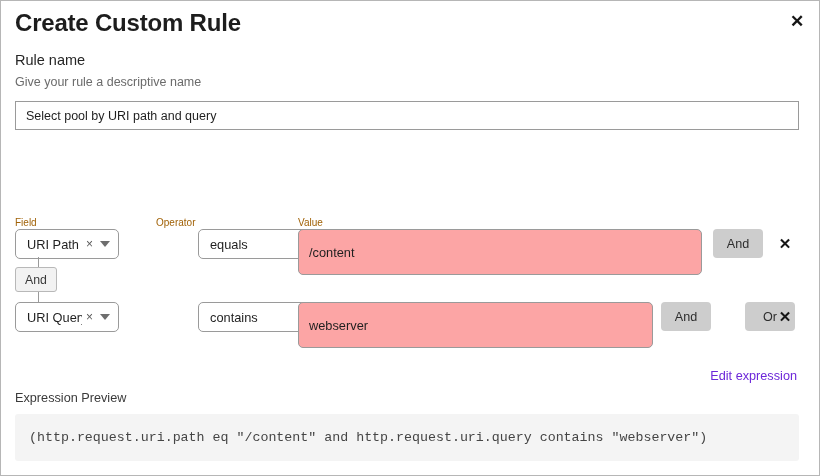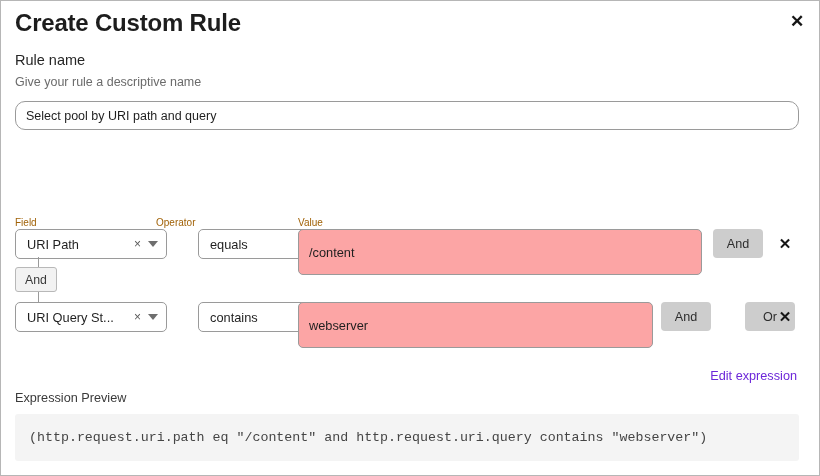--- a/index.html
+++ b/index.html
@@ -52,21 +52,21 @@
     position: absolute;
     left: 14px; top: 74px;
     font-size: 12.5px;
     color: #6b6b6b;
   }
   #rule-name-input {
     position: absolute;
     left: 14px; top: 100px;
     width: 784px; height: 29px;
     border: 1px solid #9a9a9a;
-    border-radius: 10px;
+    border-radius: 0;
     background: #fff;
     font-family: "Liberation Sans", sans-serif;
     font-size: 12.5px;
     color: #1f1f1f;
     padding: 0 10px;
     outline: none;
   }
 
   
   #match-heading {
@@ -120,21 +120,21 @@
     line-height: 1;
   }
   .caret {
     flex: 0 0 auto;
     width: 0; height: 0;
     border-left: 5px solid transparent;
     border-right: 5px solid transparent;
     border-top: 6px solid #6e6e6e;
   }
 
-  .field-select    { left: 14px;  width: 152px; }
+  .field-select    { left: 14px;  width: 104px; }
   .operator-select { left: 155px; width: 134px; margin-left: 42px; }
 
   .value-input {
     position: absolute;
     left: 297px;
     height: 46px;
     border: 1px solid #9a9a9a;
     border-radius: 5px;
     background: #fca5a5;
     font-family: "Liberation Sans", sans-serif;

